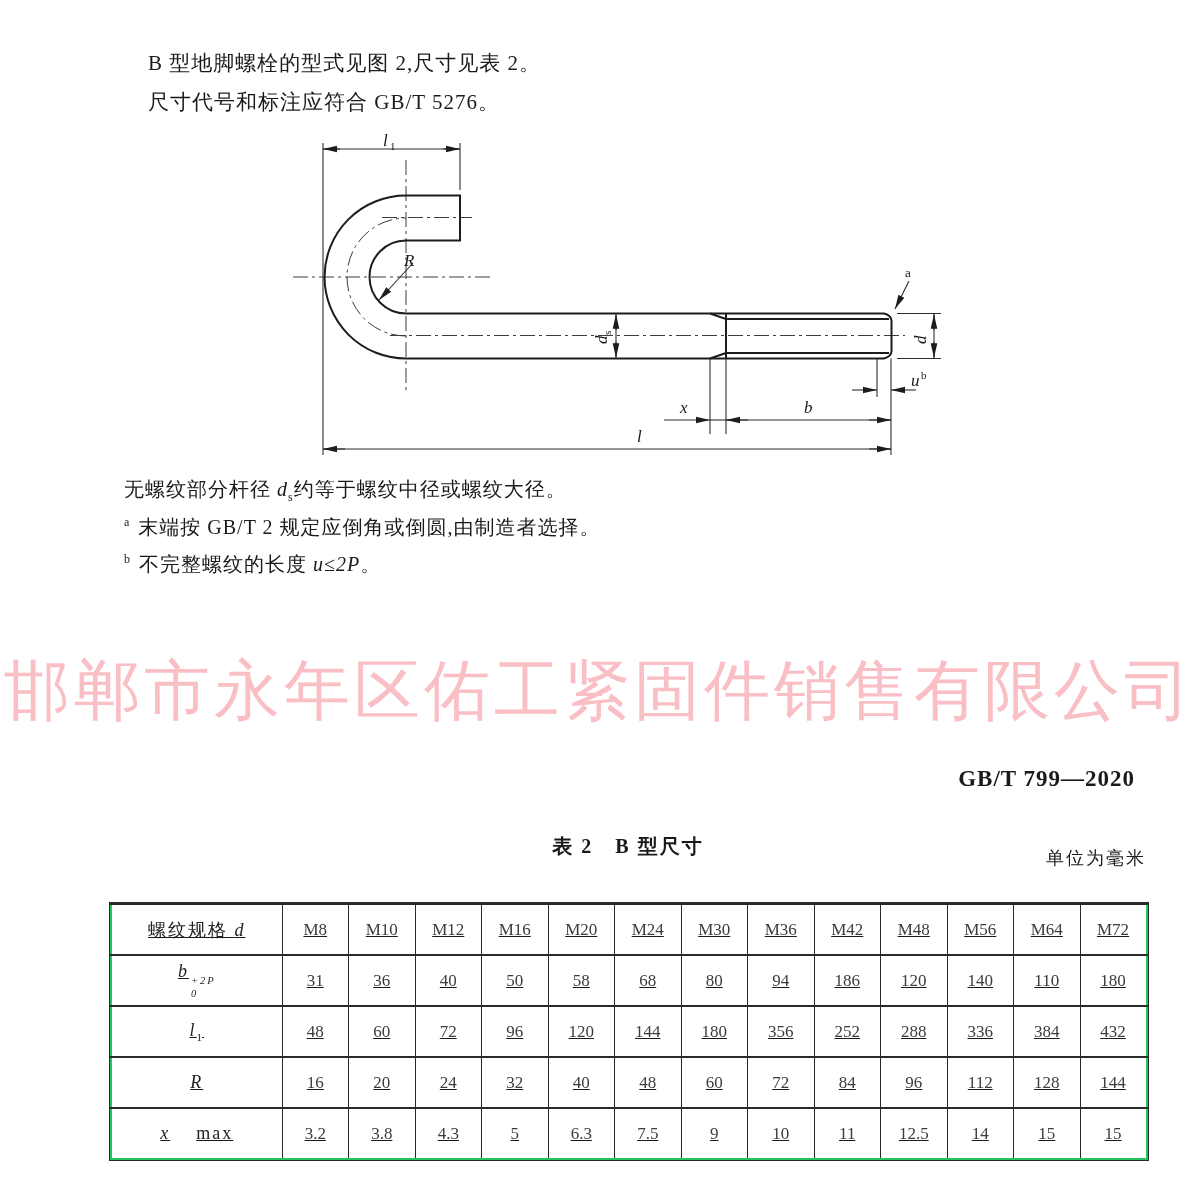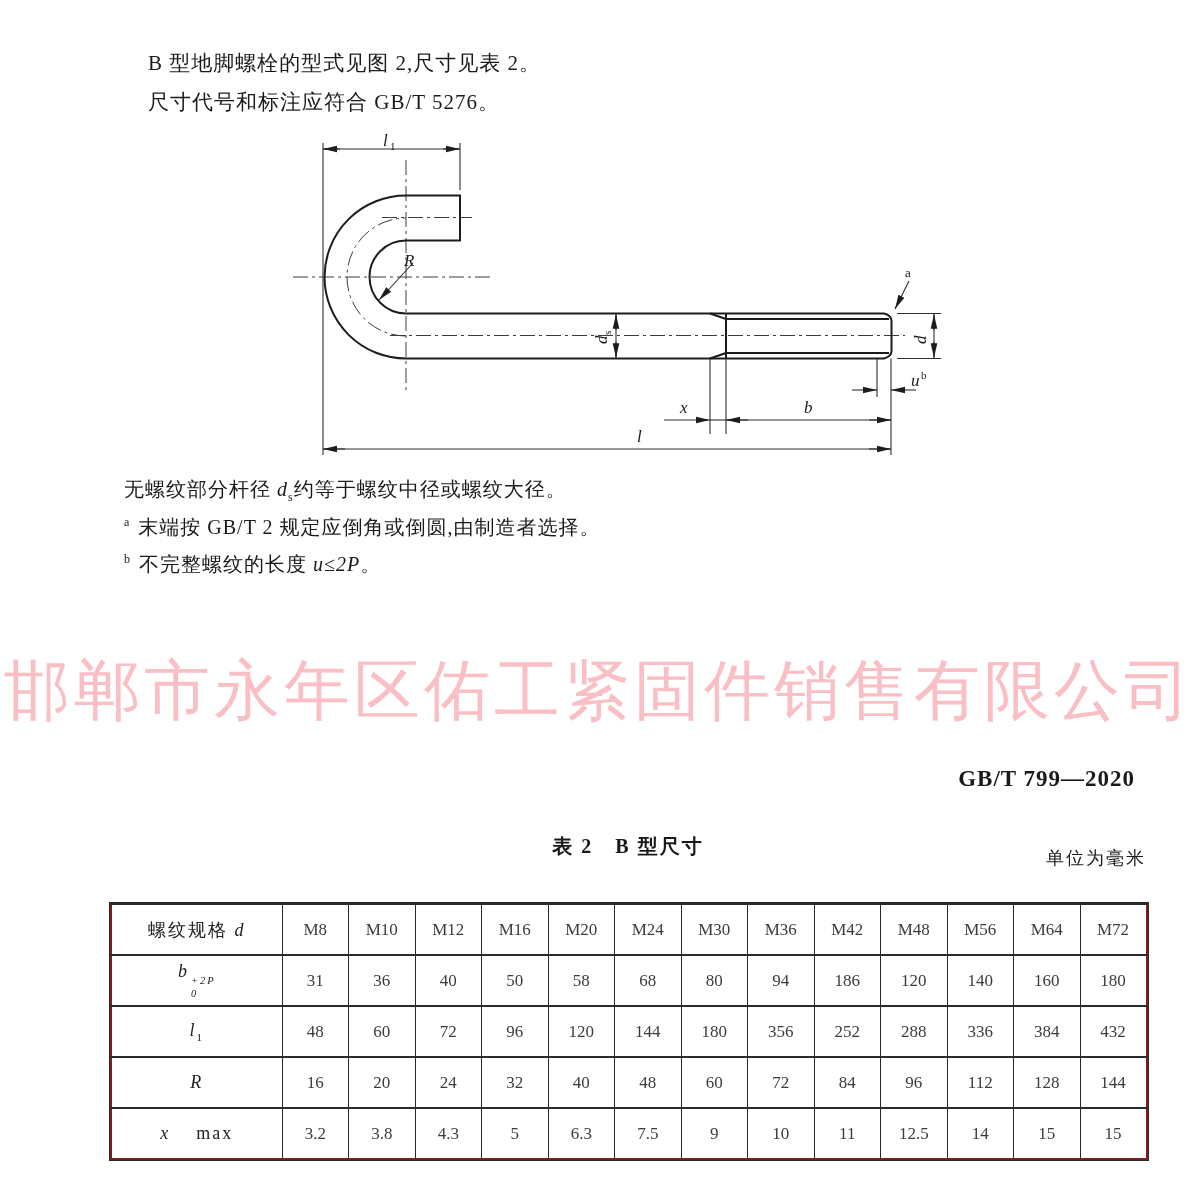--- a/index.html
+++ b/index.html
@@ -28,21 +28,21 @@
   #unitnote{right:54px;top:846px;font-size:18px;letter-spacing:2px;}
   
   #dimtable-wrap{left:110px;top:903px;}
   table{border-collapse:collapse;table-layout:fixed;background:#fff;}
   td,th{
     border-left:1px solid #2a2a2a;border-top:2px solid #2a2a2a;
     height:49px;text-align:center;vertical-align:middle;
     font-size:17px;font-weight:normal;color:#3c3c3c;padding:0;
     font-family:"Liberation Serif","DejaVu Serif",serif;
   }
-  table{border:2px solid #7f1d1d;box-shadow:0 0 0 1px #2a2a2a;}
+  table{border:2px solid #22c55e;box-shadow:0 0 0 1px #2a2a2a;text-decoration:underline;}
   th.rowlabel{color:#222;font-size:18px;letter-spacing:2px;}
   .tol{display:inline-flex;flex-direction:column;align-items:flex-start;
        font-size:10.5px;line-height:1.15;vertical-align:-7px;font-style:italic;margin-left:2px;}
   .subsm{font-size:11px;}
   .gapx{display:inline-block;width:26px;}
   i{font-style:italic;}
   
   #figure{left:280px;top:128px;}
   .draw{stroke:#1c1c1c;stroke-width:2;fill:none;}
   .thin{stroke:#2e2e2e;stroke-width:1.1;fill:none;}
@@ -207,21 +207,21 @@
             <td>36</td>
             <td>40</td>
             <td>50</td>
             <td>58</td>
             <td>68</td>
             <td>80</td>
             <td>94</td>
             <td>186</td>
             <td>120</td>
             <td>140</td>
-            <td>160</td>
+            <td>110</td>
             <td>180</td>
           </tr>
         <tr id="row-1">
           <th class="rowlabel"><i>l</i><sub class="subsm">1</sub></th>
         <td>48</td>
             <td>60</td>
             <td>72</td>
             <td>96</td>
             <td>120</td>
             <td>144</td>

